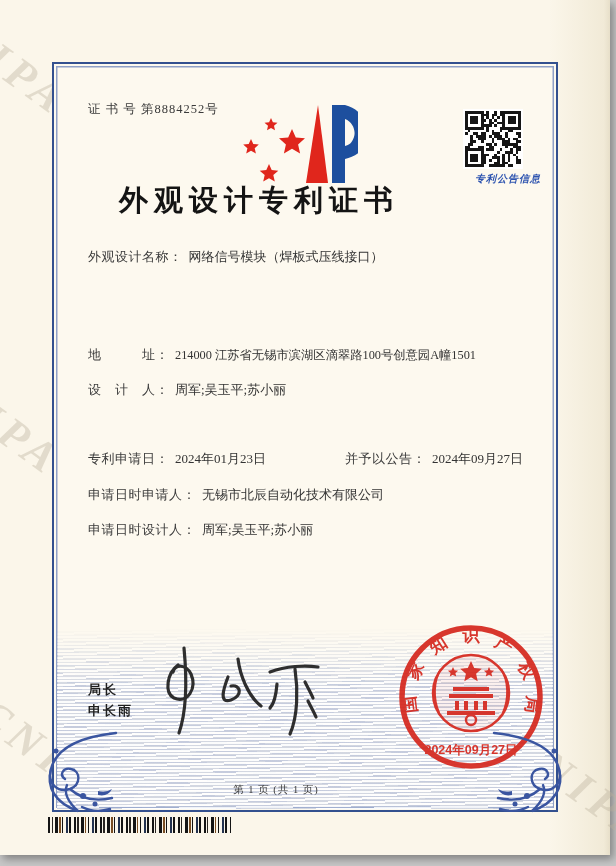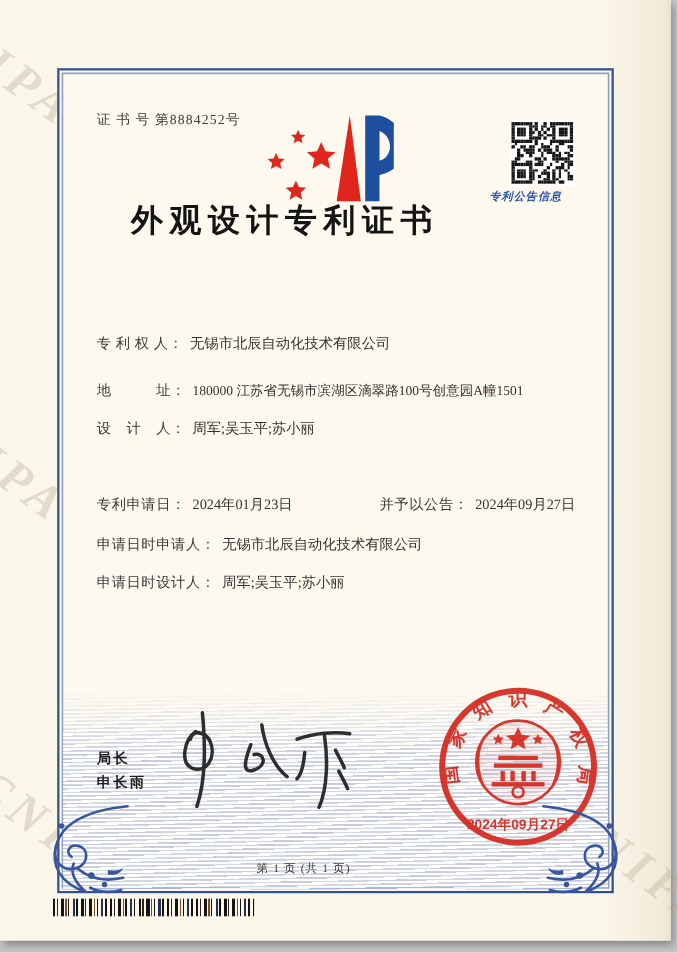--- a/index.html
+++ b/index.html
@@ -35,21 +35,21 @@
             mask-image:linear-gradient(180deg,transparent 0,#000 32%);
   }
 
   .certno{ position:absolute; left:88px; top:101px; font-size:12.5px; color:#3a3a3a; letter-spacing:1px; }
 
   .logo{ position:absolute; left:238px; top:101px; }
 
   .qr-wrap{ position:absolute; left:463px; top:109px; width:60px; height:60px; background:#fff; padding:2px; }
   .qr-grid{ width:100%; height:100%; display:grid; grid-template-columns:repeat(21,1fr); grid-template-rows:repeat(21,1fr); background:#fff; }
   .qr-grid .d{ background:#161616; }
-  .qr-caption{ position:absolute; left:445px; top:172px; width:96px; text-align:left;
+  .qr-caption{ position:absolute; left:445px; top:172px; width:96px; text-align:right;
     font-size:10px; font-style:italic; font-weight:bold; color:#2f55b0; letter-spacing:1px; }
 
   .title{ position:absolute; left:52px; top:181px; width:414px; text-align:center;
     font-size:29px; font-weight:bold; color:#141414; letter-spacing:6px; }
 
   .row{ position:absolute; left:88px; font-size:13px; color:#3b3b3b; white-space:nowrap; }
   .row .lbl{ letter-spacing:.5px; }
   .row .val{ margin-left:6px; color:#333; }
   .row .col2{ position:absolute; left:257px; top:0; }
   .r1{ top:248px; } .r2{ top:303px; } .r3{ top:346px; } .r4{ top:381px; }
@@ -561,25 +561,25 @@
         <div class="d"></div>
         <div></div>
         <div></div>
         <div></div>
       </div>
   </div>
   <div class="qr-caption">专利公告信息</div>
 
   <h1 class="title">外观设计专利证书</h1>
 
-  <div class="row r2">
-    <span class="lbl">专 利 权 人：</span><span class="val">无锡市北辰自动化技术有限公司</span>
+  <div class="row r1">
+    <span class="lbl">外观设计名称：</span><span class="val">网络信号模块（焊板式压线接口）</span>
   </div>
   <div class="row r3">
-    <span class="lbl">地   址：</span><span class="val">180000 江苏省无锡市滨湖区滴翠路100号创意园A幢1501</span>
+    <span class="lbl">地   址：</span><span class="val">214000 江苏省无锡市滨湖区滴翠路100号创意园A幢1501</span>
   </div>
   <div class="row r4">
     <span class="lbl">设 计 人：</span><span class="val">周军;吴玉平;苏小丽</span>
   </div>
   <div class="row r6">
     <span class="lbl">专利申请日：</span><span class="val">2024年01月23日</span>
     <span class="col2"><span class="lbl">并予以公告：</span><span class="val">2024年09月27日</span></span>
   </div>
   <div class="row r8">
     <span class="lbl">申请日时设计人：</span><span class="val">周军;吴玉平;苏小丽</span>

